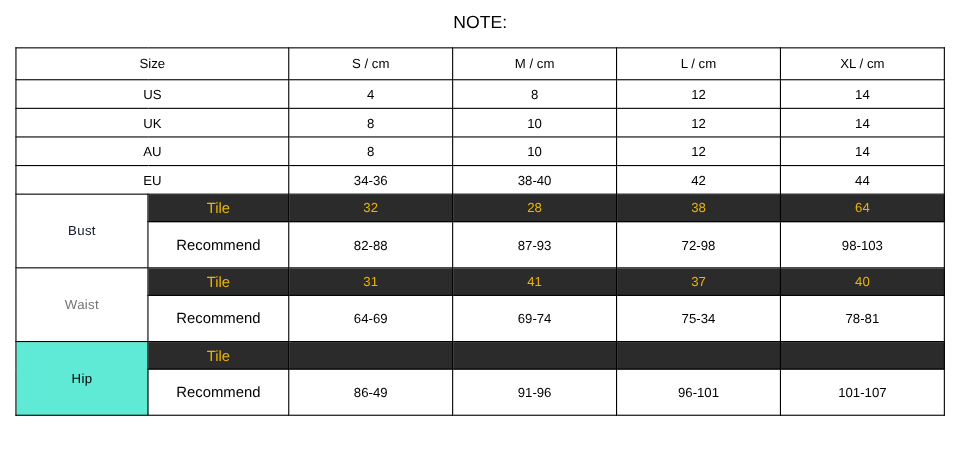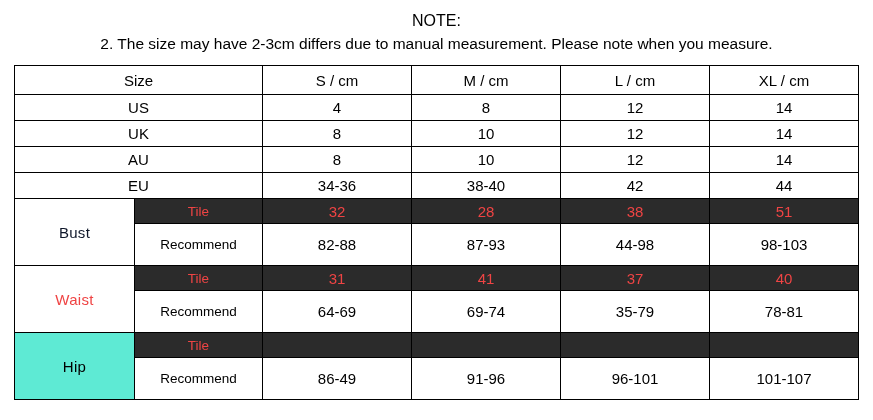--- a/index.html
+++ b/index.html
@@ -37,42 +37,42 @@
   table.chart {
     border-collapse: collapse;
     width: 845px;
     margin: 4px auto 0 auto;
     table-layout: fixed;
   }
   table.chart td, table.chart th {
     border: 1px solid #000000;
     text-align: center;
     vertical-align: middle;
-    font-size: 15px;
+    font-size: 12px;
     font-weight: normal;
     padding: 0;
   }
   .hdr-row td {
     height: 28px;
     font-weight: bold;
     font-size: 15.5px;
   }
   .std-row td {
     height: 25px;
     font-weight: bold;
     font-size: 15.5px;
   }
   .group-label {
     font-size: 21px;
     font-weight: normal;
     letter-spacing: 0.3px;
   }
   .tile-row td {
     background: #2b2b2b;
-    color: #ef4444;
+    color: #eab308;
     height: 24px;
     font-size: 13.5px;
     border-color: #000000;
   }
   .tile-row td.tile-name {
     font-size: 13.5px;
   }
   .rec-row td {
     height: 41px;
     font-size: 15px;
@@ -84,21 +84,20 @@
   col.c-sub   { width: 128px; }
   col.c-size  { width: 149px; }
 </style>
 </head>
 <body>
 
 <div class="page">
 
   <div class="note">
     <div class="note-title">NOTE:</div>
-    <div class="note-line">2. The size may have 2-3cm differs due to manual measurement. Please note when you measure.</div>
   </div>
 
   <table class="chart">
     <colgroup>
       <col class="c-label">
       <col class="c-sub">
       <col class="c-size">
       <col class="c-size">
       <col class="c-size">
       <col class="c-size">
@@ -143,43 +142,43 @@
         <td>42</td>
         <td>44</td>
       </tr>
 
       <tr class="tile-row">
         <td rowspan="2" class="group-label" style="background:#ffffff;color:#0f172a;">Bust</td>
         <td class="tile-name">Tile</td>
         <td>32</td>
         <td>28</td>
         <td>38</td>
-        <td>51</td>
+        <td>64</td>
       </tr>
       <tr class="rec-row">
         <td class="rec-name">Recommend</td>
         <td>82-88</td>
         <td>87-93</td>
-        <td>44-98</td>
+        <td>72-98</td>
         <td>98-103</td>
       </tr>
 
       <tr class="tile-row">
-        <td rowspan="2" class="group-label" style="background:#ffffff;color:#ef4444;">Waist</td>
+        <td rowspan="2" class="group-label" style="background:#ffffff;color:#737373;">Waist</td>
         <td class="tile-name">Tile</td>
         <td>31</td>
         <td>41</td>
         <td>37</td>
         <td>40</td>
       </tr>
       <tr class="rec-row">
         <td class="rec-name">Recommend</td>
         <td>64-69</td>
         <td>69-74</td>
-        <td>35-79</td>
+        <td>75-34</td>
         <td>78-81</td>
       </tr>
 
       <tr class="tile-row">
         <td rowspan="2" class="group-label" style="background:#5eead4;color:#000000;">Hip</td>
         <td class="tile-name">Tile</td>
         <td></td>
         <td></td>
         <td></td>
         <td></td>

